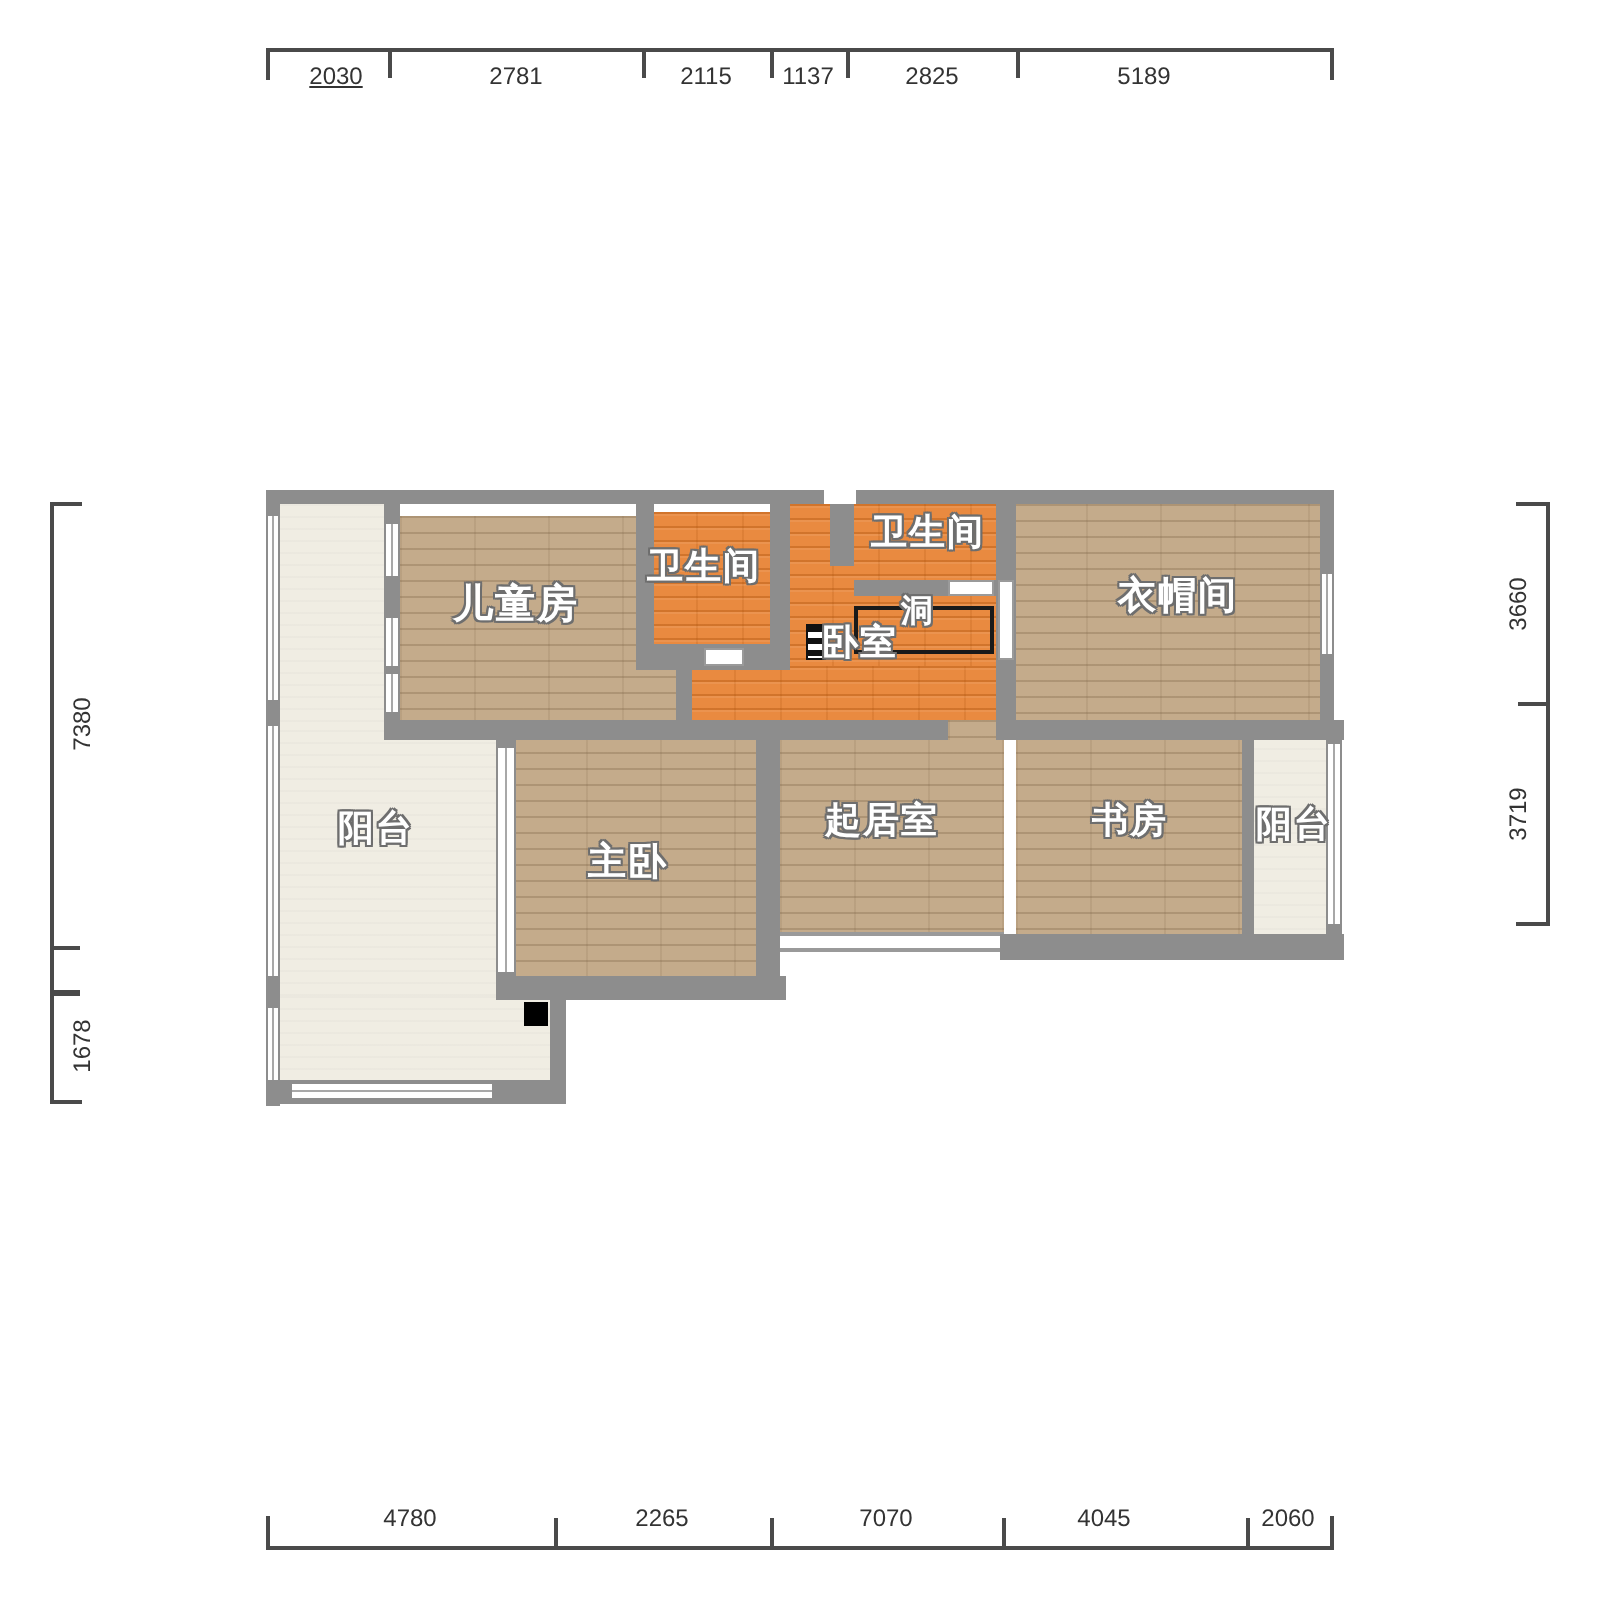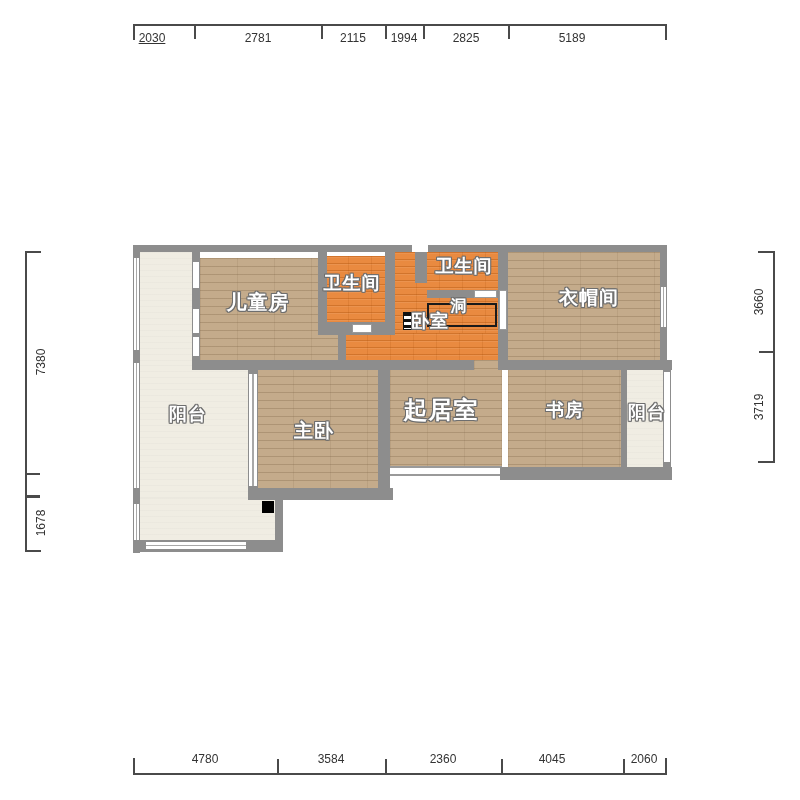--- a/index.html
+++ b/index.html
@@ -45,37 +45,37 @@
 <div id="canvas">
 
   <div class="abs dim-line" style="left:133px;top:24px;width:534px;height:2px;"></div>
   <div class="abs dim-tick" style="left:133px;top:24px;width:2px;height:16px;"></div>
   <div class="abs dim-tick" style="left:194px;top:24px;width:2px;height:15px;"></div>
   <div class="abs dim-tick" style="left:321px;top:24px;width:2px;height:15px;"></div>
   <div class="abs dim-tick" style="left:385px;top:24px;width:2px;height:15px;"></div>
   <div class="abs dim-tick" style="left:423px;top:24px;width:2px;height:15px;"></div>
   <div class="abs dim-tick" style="left:508px;top:24px;width:2px;height:15px;"></div>
   <div class="abs dim-tick" style="left:665px;top:24px;width:2px;height:16px;"></div>
-  <span class="dim-label" style="left:152px;top:38px;text-decoration:underline;">2030</span>
+  <span class="dim-label" style="left:168px;top:38px;text-decoration:underline;">2030</span>
   <span class="dim-label" style="left:258px;top:38px;">2781</span>
   <span class="dim-label" style="left:353px;top:38px;">2115</span>
-  <span class="dim-label" style="left:404px;top:38px;">1994</span>
+  <span class="dim-label" style="left:404px;top:38px;">1137</span>
   <span class="dim-label" style="left:466px;top:38px;">2825</span>
   <span class="dim-label" style="left:572px;top:38px;">5189</span>
 
   <div class="abs dim-line" style="left:133px;top:773px;width:534px;height:2px;"></div>
   <div class="abs dim-tick" style="left:133px;top:758px;width:2px;height:17px;"></div>
   <div class="abs dim-tick" style="left:277px;top:759px;width:2px;height:16px;"></div>
   <div class="abs dim-tick" style="left:385px;top:759px;width:2px;height:16px;"></div>
   <div class="abs dim-tick" style="left:501px;top:759px;width:2px;height:16px;"></div>
   <div class="abs dim-tick" style="left:623px;top:759px;width:2px;height:16px;"></div>
   <div class="abs dim-tick" style="left:665px;top:758px;width:2px;height:17px;"></div>
   <span class="dim-label" style="left:205px;top:759px;text-align:center;">4780</span>
-  <span class="dim-label" style="left:331px;top:759px;">3584</span>
-  <span class="dim-label" style="left:443px;top:759px;">2360</span>
+  <span class="dim-label" style="left:331px;top:759px;">2265</span>
+  <span class="dim-label" style="left:443px;top:759px;">7070</span>
   <span class="dim-label" style="left:552px;top:759px;">4045</span>
   <span class="dim-label" style="left:644px;top:759px;">2060</span>
 
   <div class="abs dim-line" style="left:25px;top:252px;width:2px;height:300px;"></div>
   <div class="abs dim-tick" style="left:25px;top:251px;width:16px;height:2px;"></div>
   <div class="abs dim-tick" style="left:25px;top:473px;width:15px;height:2px;"></div>
   <div class="abs dim-tick" style="left:25px;top:495px;width:15px;height:3px;"></div>
   <div class="abs dim-tick" style="left:25px;top:550px;width:16px;height:2px;"></div>
   <span class="dim-label rot" style="left:41px;top:362px;">7380</span>
   <span class="dim-label rot" style="left:41px;top:523px;">1678</span>
@@ -153,17 +153,17 @@
   <div class="abs striped" style="left:403px;top:312px;width:10px;height:18px;"></div>
 
   <span class="room-label" style="left:258px;top:302px;font-size:20px;">儿童房</span>
   <span class="room-label" style="left:352px;top:283px;font-size:18px;">卫生间</span>
   <span class="room-label" style="left:464px;top:266px;font-size:18px;">卫生间</span>
   <span class="room-label" style="left:430px;top:321px;font-size:18px;">卧室</span>
   <span class="room-label" style="left:459px;top:306px;font-size:16px;">洞</span>
   <span class="room-label" style="left:589px;top:298px;font-size:19px;">衣帽间</span>
   <span class="room-label" style="left:188px;top:414px;font-size:18px;">阳台</span>
   <span class="room-label" style="left:314px;top:431px;font-size:19px;text-align:center;">主卧</span>
-  <span class="room-label" style="left:441px;top:410px;font-size:24px;">起居室</span>
+  <span class="room-label" style="left:441px;top:410px;font-size:18px;">起居室</span>
   <span class="room-label" style="left:565px;top:410px;font-size:18px;">书房</span>
   <span class="room-label" style="left:647px;top:412px;font-size:18px;">阳台</span>
 
 </div>
 
 </body></html>

